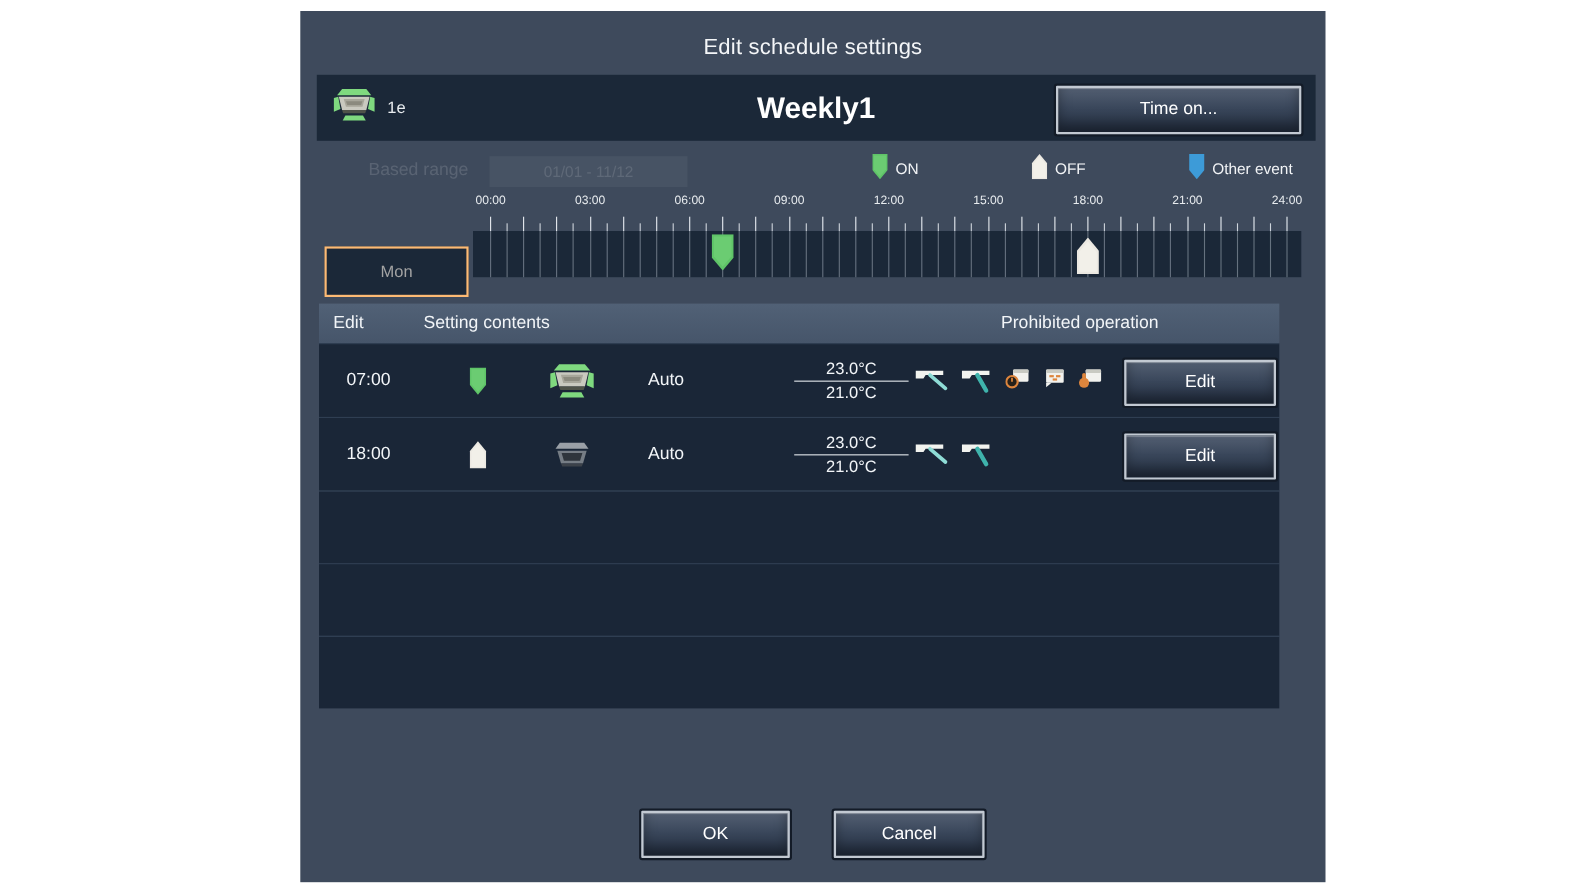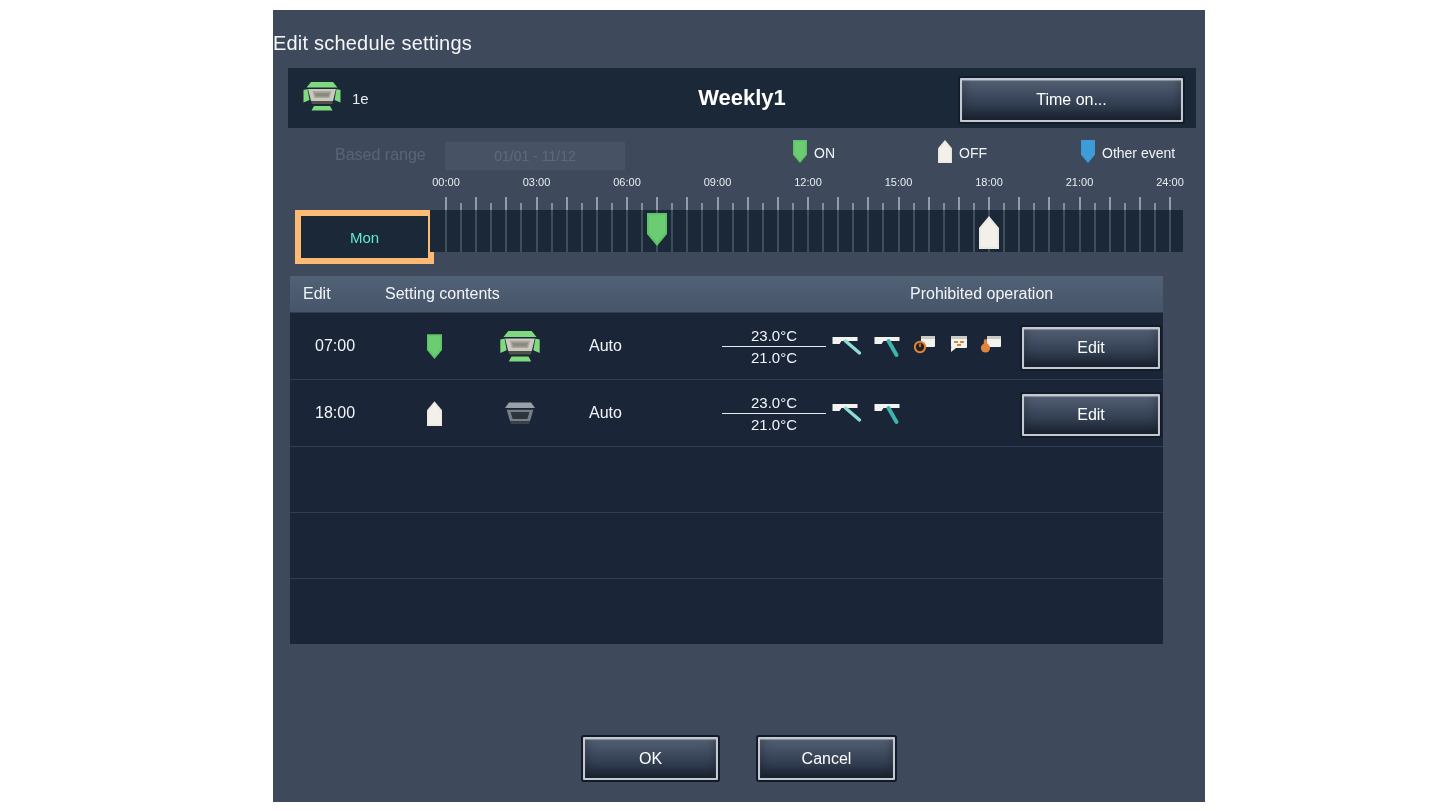--- a/index.html
+++ b/index.html
@@ -6,33 +6,33 @@
   body{
     width:1448px;height:811px;background:#ffffff;
     font-family:"Liberation Sans", sans-serif;
     -webkit-font-smoothing:antialiased;position:relative;overflow:hidden;
   }
   .dialog{
     position:absolute;left:273px;top:10px;width:932px;height:792px;
     background:#3e4a5c;color:#fff;
   }
   .dlg-title{
-    position:absolute;top:22px;left:0;right:0;
+    position:absolute;top:22px;left:0;right:0;text-align:center;
     font-size:20px;color:#f4f6f8;letter-spacing:.2px;
   }
   
   .unit-band{
     position:absolute;left:15px;top:58px;width:908px;height:60px;
     background:#1b2838;display:flex;align-items:center;
   }
   .unit-ident{display:flex;align-items:center;gap:10px;margin-left:14px;width:150px;}
   .unit-label{font-size:15px;color:#e8ecef;}
   .sched-name{
     position:absolute;left:0;right:0;text-align:center;
-    font-size:22px;font-weight:600;color:#ffffff;pointer-events:none;
+    font-size:27px;font-weight:600;color:#ffffff;pointer-events:none;
   }
   .btn3d{
     display:flex;align-items:center;justify-content:center;
     border:2px solid #c2c9d2;border-radius:1px;
     background:linear-gradient(180deg,#535f72 0%,#3a475b 45%,#253144 100%);
     box-shadow:0 0 0 2px #131b27, inset 0 1px 1px rgba(255,255,255,.35), inset 0 -8px 12px rgba(0,0,0,.35);
     color:#fff;cursor:pointer;user-select:none;
   }
   .based-btn{position:absolute;right:13px;top:10px;width:219px;height:40px;font-size:16px;}
   
@@ -53,24 +53,24 @@
   
   .hour-labels{position:absolute;left:157px;top:166px;width:753px;height:16px;
     padding:0;font-size:11px;color:#e8ecef;}
   .hour-label{position:absolute;transform:translateX(-50%);top:0;white-space:nowrap;}
   .ruler{position:absolute;left:157px;top:184px;width:753px;height:16px;}
   .ruler-inner,.hl-inner{position:absolute;left:16px;right:13px;top:0;bottom:0;}
   .rtick{position:absolute;bottom:0;width:1px;background:#e8edf2;transform:translateX(-.5px);}
   .rtick.hour{height:13px;}
   .rtick.half{height:7px;opacity:.85;}
   .day-btn{
-    position:absolute;left:22px;top:200px;width:127px;height:42px;
-    background:#1b2838;border:6px solid #fdba74;
+    position:absolute;left:22px;top:214px;width:127px;height:42px;
+    background:#1b2838;border:2px solid #fdba74;
     display:flex;align-items:center;justify-content:center;
-    font-size:15px;color:#5eead4;cursor:pointer;
+    font-size:15px;color:#a3a3a3;cursor:pointer;
   }
   .timeline-band{
     position:absolute;left:157px;top:200px;width:753px;height:42px;
     background:#1b2838;
   }
   .band-inner{position:absolute;left:16px;right:13px;top:0;bottom:0;}
   .btick{position:absolute;top:0;bottom:0;width:1px;background:rgba(195,205,216,.45);transform:translateX(-.5px);}
   .ev-marker{position:absolute;transform:translateX(-50%);}
   
   .table{position:absolute;left:17px;top:266px;width:873px;}

